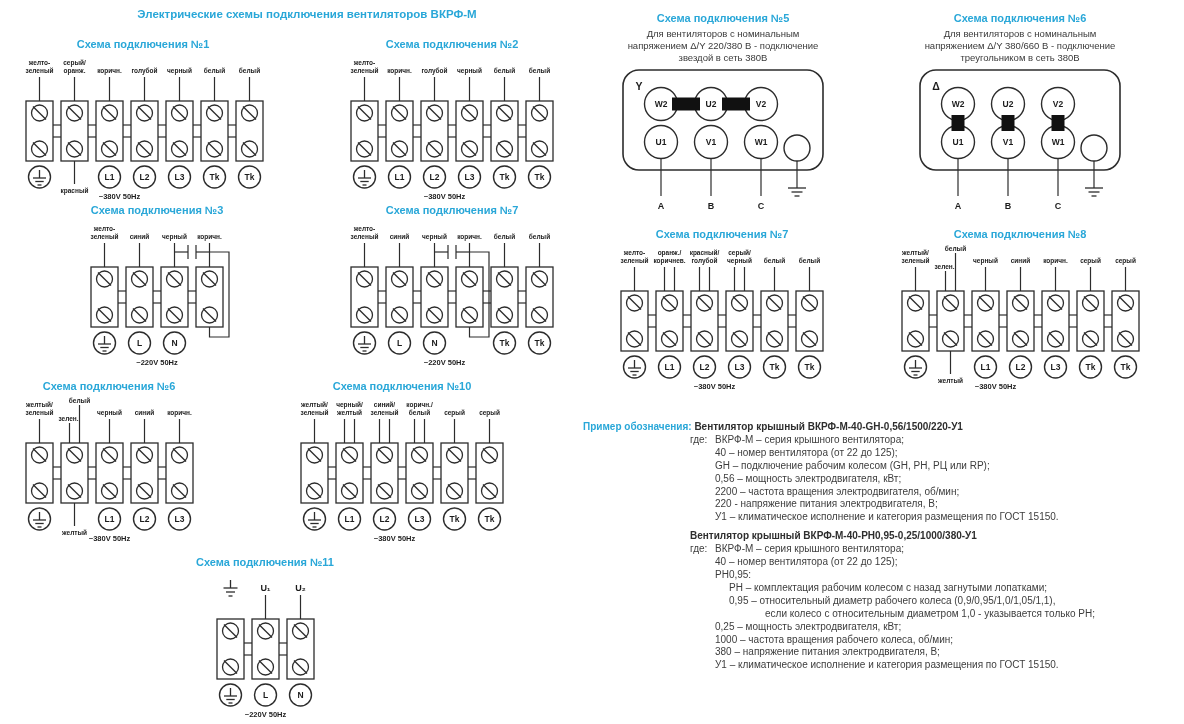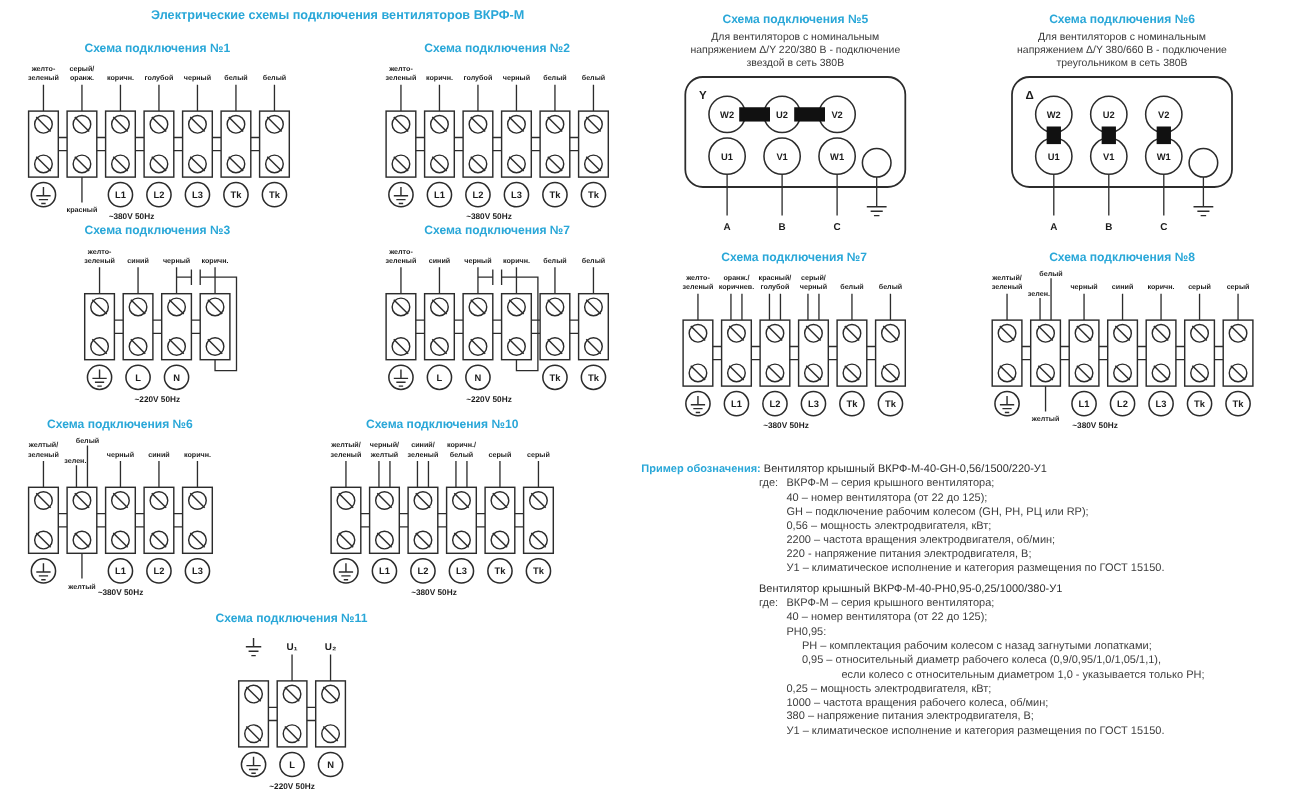--- a/index.html
+++ b/index.html
@@ -6,21 +6,21 @@
   .canvas{position:relative;width:1184px;height:724px;background:#fff;overflow:hidden;
           font-family:"Liberation Sans",sans-serif;color:#1c1c1c;}
   .main-title{position:absolute;color:var(--accent,#29a7d8);font-weight:bold;font-size:11.5px;text-align:center;}
   .scheme{position:absolute;text-align:center;}
   .scheme-title{color:var(--accent,#29a7d8);font-weight:bold;font-size:11px;line-height:13px;margin-bottom:2px;}
   .desc{font-size:9.5px;line-height:12px;color:#3a3a3a;margin:3px auto 2px;}
   .slot svg{display:inline-block;}
   .example{position:absolute;font-size:10px;line-height:12.9px;color:#3d3d3d;white-space:nowrap;}
   .ex-title{font-size:10px;}
   .accent{color:var(--accent,#29a7d8);font-weight:bold;}
-  .bold{font-weight:normal;color:#2e2e2e;}
+  .bold{font-weight:bold;color:#2e2e2e;}
   .ex-block{margin-left:107px;}
   .ex-line{padding-left:25px;}
   .ex-line.ind1{padding-left:39px;}
   .ex-line.ind2{padding-left:75px;}
   .gde{display:inline-block;width:25px;margin-left:-25px;}
   .ex-title2{margin-left:107px;margin-top:6px;}
 </style>
 </head>
 <body>
 
@@ -182,21 +182,21 @@
           <circle cx="200.5" cy="96" r="8" fill="#fff" stroke="#2c2c2c" stroke-width="1.3"></circle>
           <line x1="193.94" y1="89.44" x2="207.06" y2="102.56" stroke="#2c2c2c" stroke-width="1.3"></line>
           <line x1="200.5" y1="24" x2="200.5" y2="48" stroke="#2c2c2c" stroke-width="1.2"></line>
           <text x="200.5" y="20" font-size="6.5" font-weight="700" text-anchor="middle" fill="#1c1c1c" font-family="&quot;Liberation Sans&quot;, sans-serif">белый</text>
           <circle cx="200.5" cy="124" r="11" fill="#fff" stroke="#2c2c2c" stroke-width="1.4"></circle>
           <text x="200.5" y="127.2" font-size="8.5" font-weight="700" text-anchor="middle" fill="#1c1c1c" font-family="&quot;Liberation Sans&quot;, sans-serif">Tk</text>
           <text x="105.5" y="146" font-size="7.5" font-weight="700" text-anchor="middle" fill="#1c1c1c" font-family="&quot;Liberation Sans&quot;, sans-serif">~380V 50Hz</text>
         </svg></div>
   </div>
 
-  <div class="scheme" style="left:38px;top:204px;width:210px">
+  <div class="scheme" style="left:52px;top:204px;width:210px">
     <div class="scheme-title">Схема подключения №3</div>
     <div class="slot"><svg width="156" height="150" viewBox="0 0 156 150">
           <rect x="12" y="48" width="27" height="60" fill="#fff" stroke="#2c2c2c" stroke-width="1.3"></rect>
           <circle cx="25.5" cy="60" r="8" fill="#fff" stroke="#2c2c2c" stroke-width="1.3"></circle>
           <line x1="18.94" y1="53.44" x2="32.06" y2="66.56" stroke="#2c2c2c" stroke-width="1.3"></line>
           <circle cx="25.5" cy="96" r="8" fill="#fff" stroke="#2c2c2c" stroke-width="1.3"></circle>
           <line x1="18.94" y1="89.44" x2="32.06" y2="102.56" stroke="#2c2c2c" stroke-width="1.3"></line>
           <line x1="39" y1="72" x2="47" y2="72" stroke="#2c2c2c" stroke-width="1.2"></line>
           <line x1="39" y1="84" x2="47" y2="84" stroke="#2c2c2c" stroke-width="1.2"></line>
           <line x1="25.5" y1="24" x2="25.5" y2="48" stroke="#2c2c2c" stroke-width="1.2"></line>

